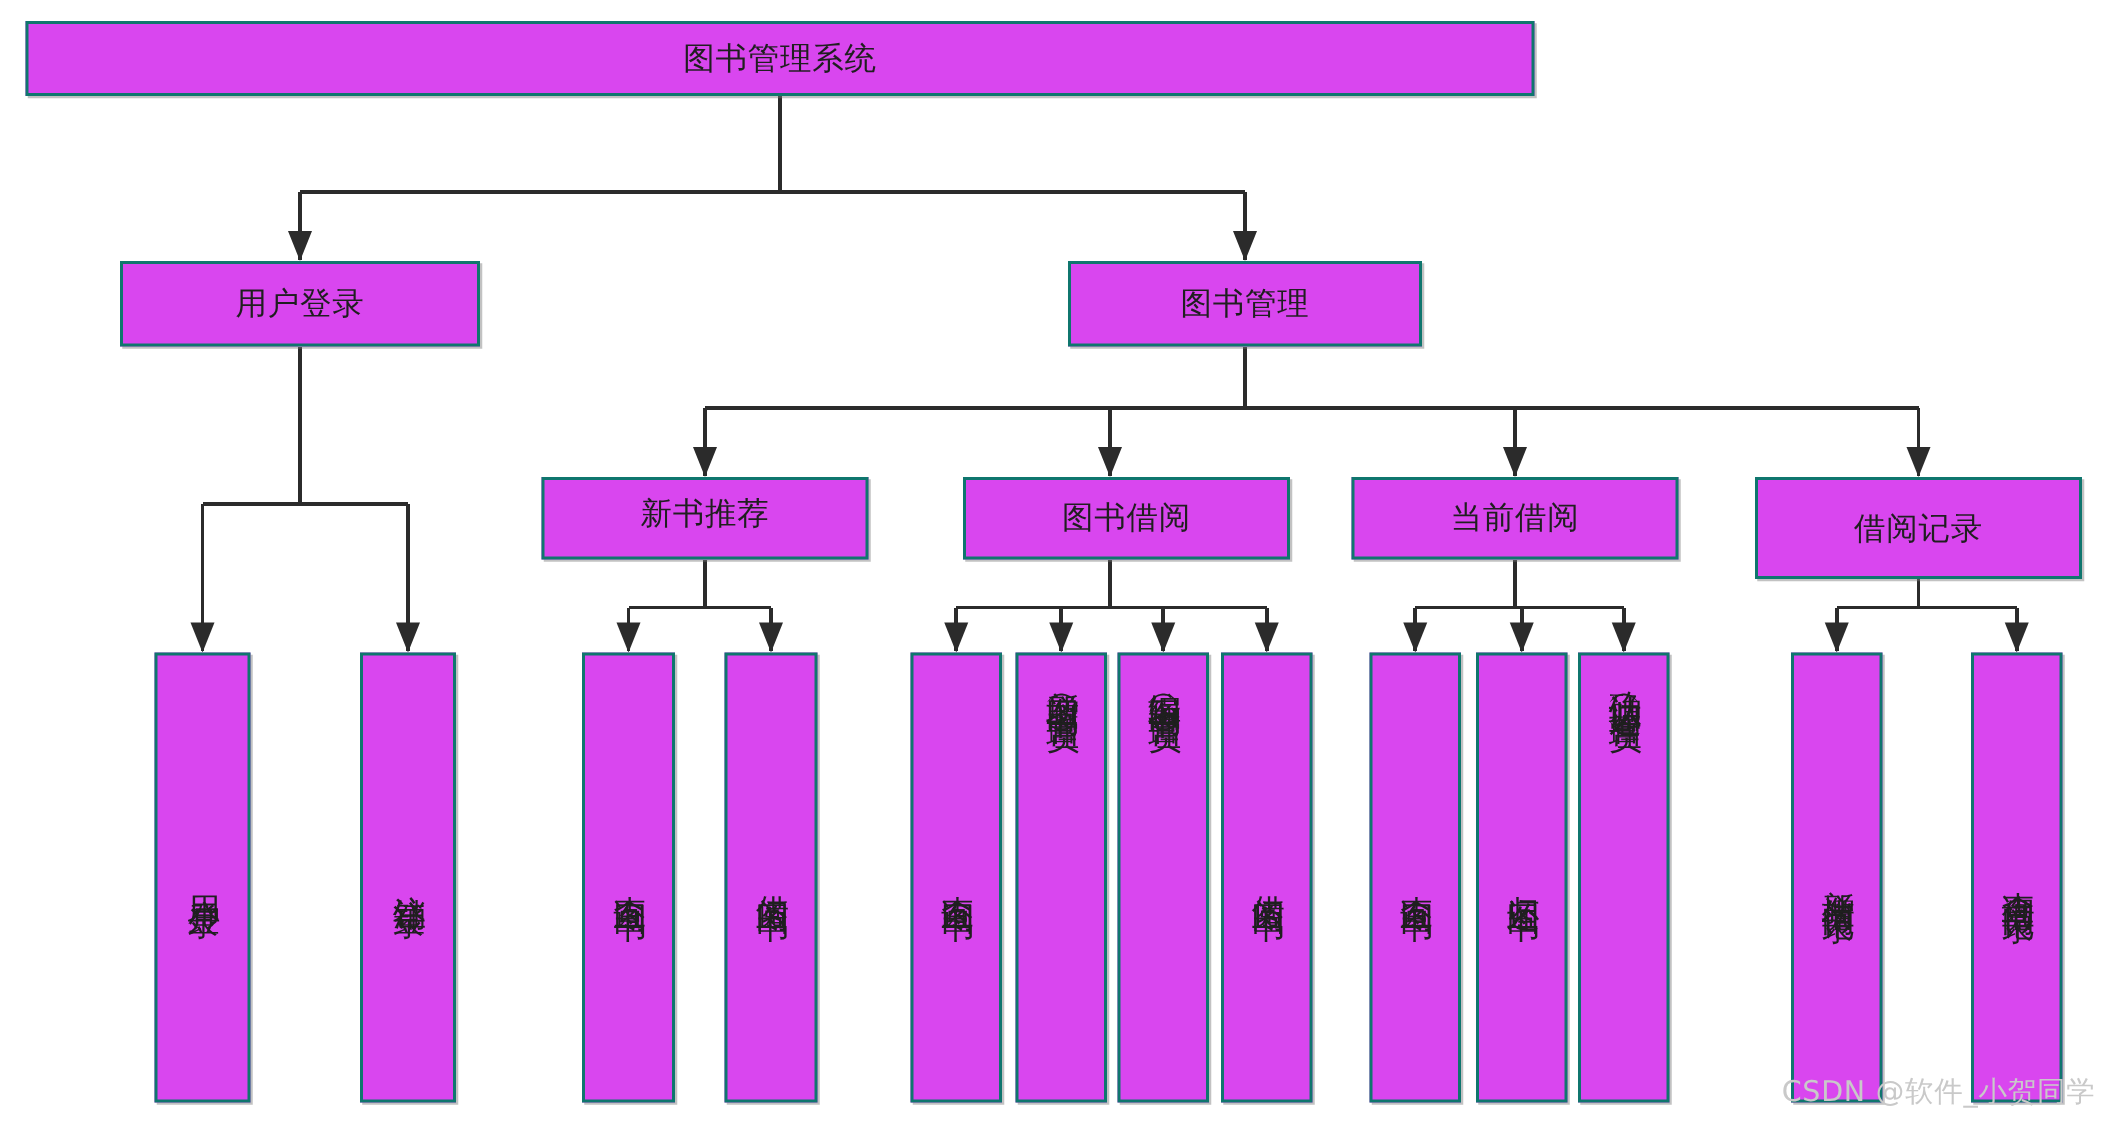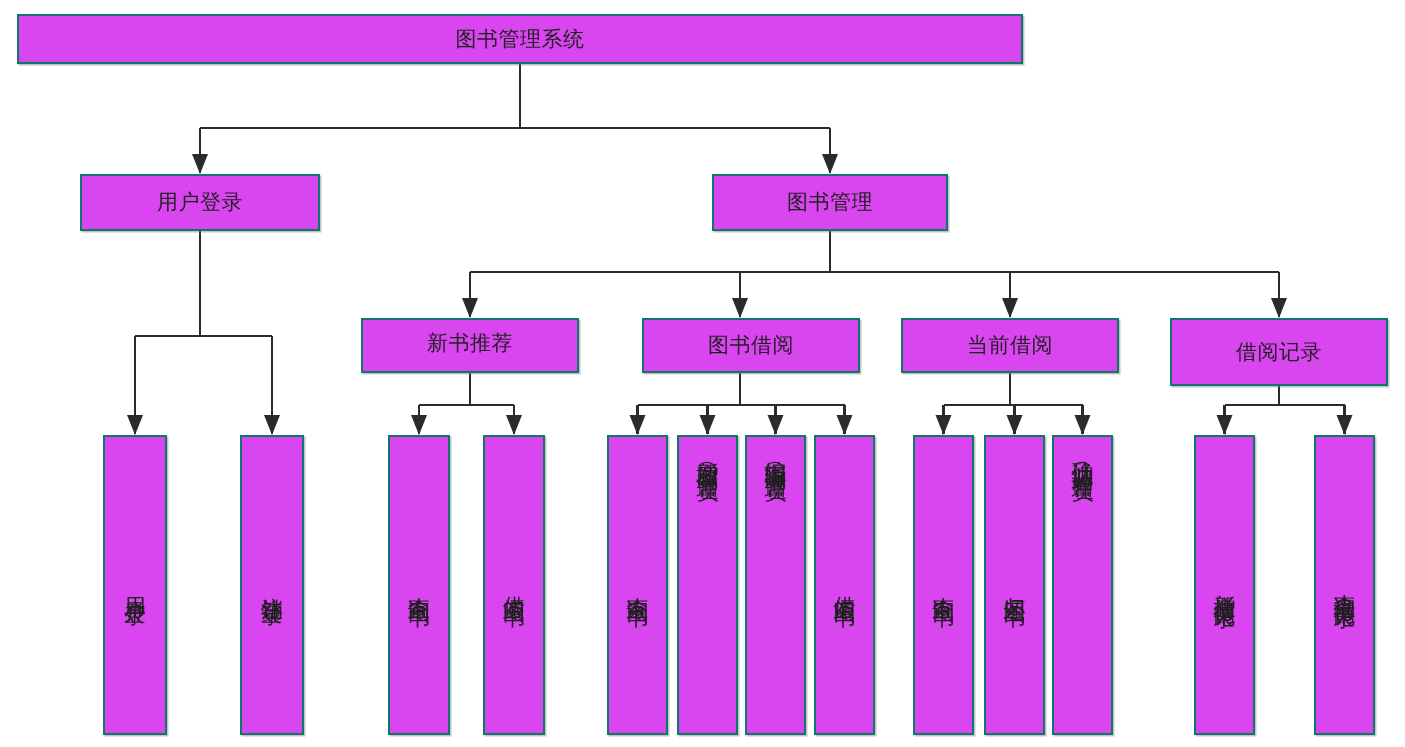--- a/index.html
+++ b/index.html
@@ -185,13 +185,14 @@
       <div class="node-box vertical" style="left: 1052px; top: 435px; width: 61px; height: 300px;">
         <span class="node-label">确认归还（管理员）</span>
       </div>
       <div class="node-box vertical centered" style="left: 1194px; top: 435px; width: 61px; height: 300px;">
         <span class="node-label">新增借阅记录</span>
       </div>
       <div class="node-box vertical centered" style="left: 1314px; top: 435px; width: 61px; height: 300px;">
         <span class="node-label">查询借阅记录</span>
       </div>
     </div>
+  <div class="watermark">CSDN @软件_小贺同学</div>
 </div>
 
 </body></html>

